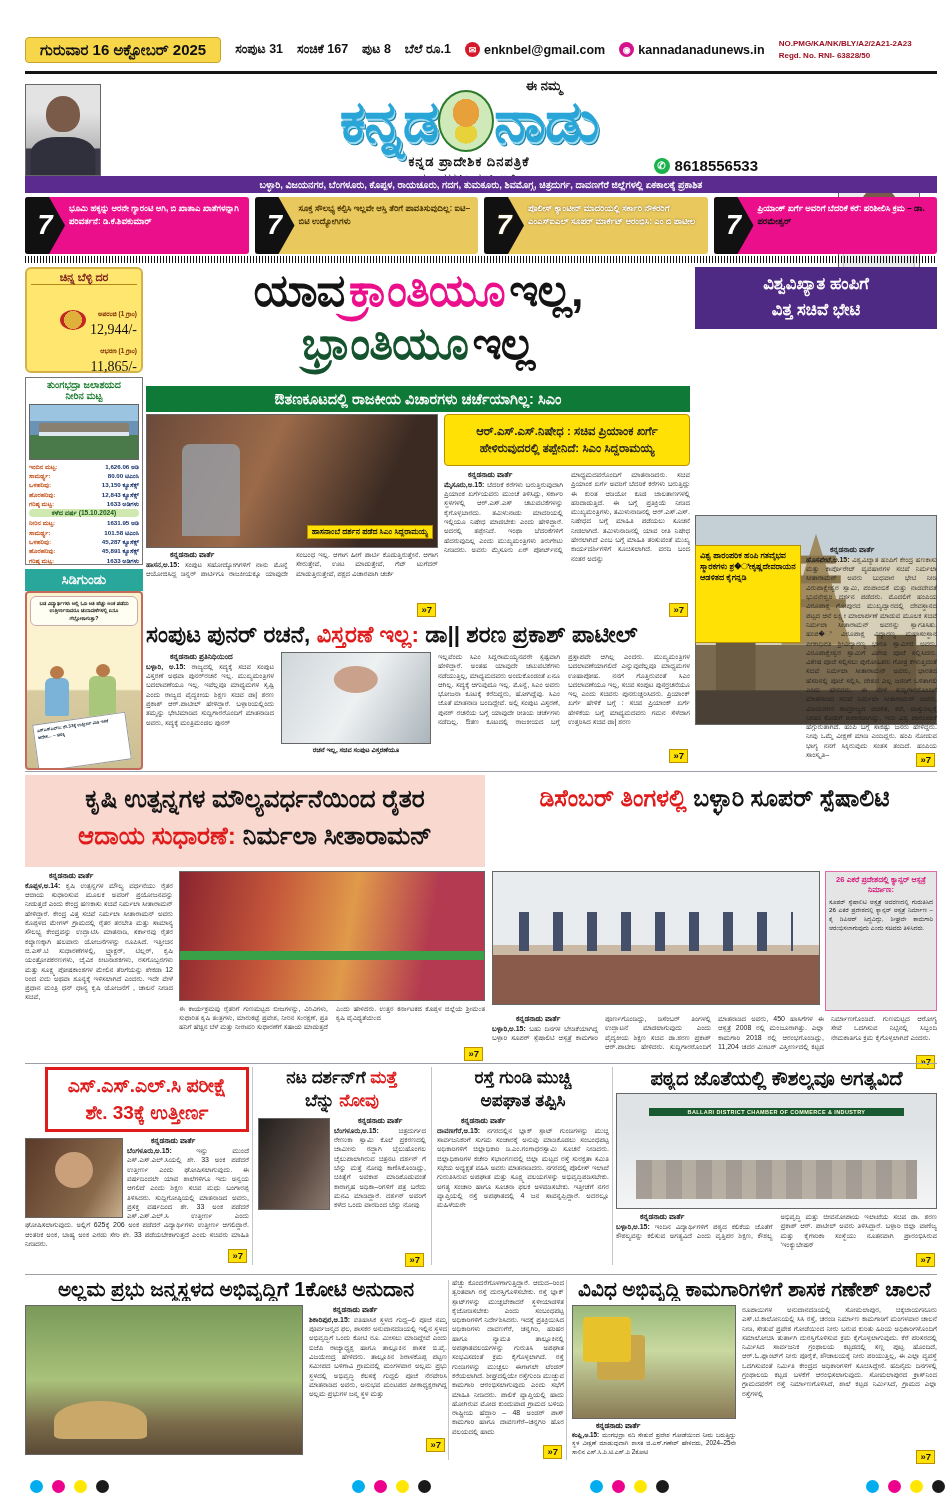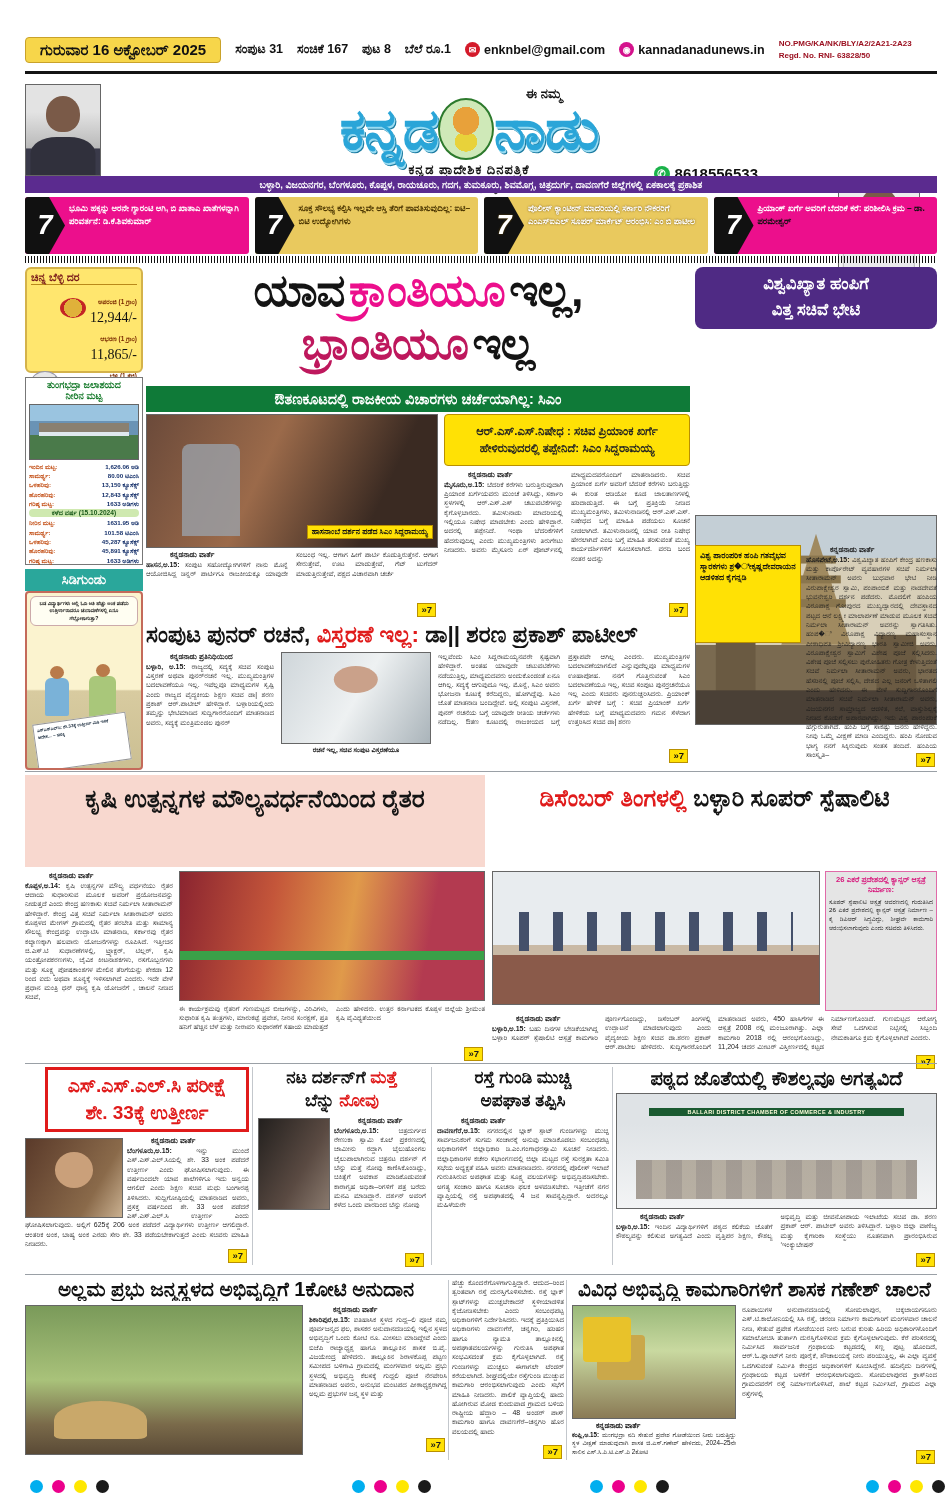--- a/index.html
+++ b/index.html
@@ -22,21 +22,21 @@
   
   .portrait{border:1px solid #999;}
   .ph{position:relative;overflow:hidden;border:1px solid #666;}
   .ph-port1{background:linear-gradient(#e3e3e3 0 30%,#b9b9b9 70%,#3a3a4a 71%);}
   .ph-port2{background:linear-gradient(#ededed 0 30%,#cccccc 70%,#f2f2f2 71%);}
   .ph-port1::after,.ph-port2::after{content:"";position:absolute;left:50%;top:12%;width:46%;height:40%;
        transform:translateX(-50%);border-radius:50% 50% 45% 45%;background:#7a5a48;}
   .ph-port1::before,.ph-port2::before{content:"";position:absolute;left:50%;bottom:-4%;width:88%;height:46%;
        transform:translateX(-50%);border-radius:40% 40% 0 0;background:#30303c;}
   .ph-port2::before{background:#e9e9ec;border:1px solid #bbb;}
-  #mast-center{top:78px;left:110px;width:718px;height:96px;margin-top:8px;}
+  #mast-center{top:78px;left:110px;width:718px;height:96px;}
   #mast-pre{font-size:13px;font-weight:bold;margin-left:150px;}
   #mast-title{display:flex;align-items:center;justify-content:center;gap:0;margin-top:-4px;}
   .mast-word{font-size:57px;font-weight:800;color:#2aa5d8;letter-spacing:-1px;
              text-shadow:1px 2px 0 #9adcf2,2px 3px 0 #1a7aa0;line-height:1;}
   #mast-logo{width:52px;height:58px;border-radius:50%;border:2px solid #2d7a2d;
      background:radial-gradient(ellipse 42% 40% at 50% 36%,#e8a13a 0 60%,rgba(0,0,0,0) 61%),
                 radial-gradient(ellipse 36% 28% at 50% 72%,#e8d23a 0 60%,rgba(0,0,0,0) 61%),#cfe9b8;}
   #mast-sub{font-size:13px;font-weight:bold;letter-spacing:1px;margin-top:2px;}
   #mast-editor{font-size:10px;font-weight:bold;color:#333;margin-top:2px;}
   #mast-phone{position:absolute;right:70px;bottom:0;display:flex;gap:5px;align-items:center;
@@ -56,22 +56,22 @@
   .t-text{padding:5px 7px 4px 4px;font-size:8.4px;font-weight:bold;line-height:1.55;}
   .t-black{color:#111;text-shadow:none;}
   
   #barcode{top:256px;left:25px;width:912px;height:7px;
            background:repeating-linear-gradient(90deg,#111 0 1px,rgba(0,0,0,0) 1px 3px);}
   .hr{border-top:1px solid #9aa0a6;}
   .vr{border-left:1px solid #c3c7cc;width:0;}
   
   #ratesbox{top:267px;left:25px;width:118px;height:106px;background:#ffe66e;
             border:2px solid #d4b24a;border-radius:6px;padding:2px 4px;}
-  #ratesbox .rt{font-size:11px;font-weight:800;color:#7a1a1a;text-align:left;
-                border-bottom:1.5px solid #b9891a;margin-bottom:5px;}
+  #ratesbox .rt{font-size:11px;font-weight:800;color:#7a1a1a;text-align:center;
+                border-bottom:1.5px solid #b9891a;margin-bottom:17px;}
   .raterow{display:flex;align-items:center;justify-content:flex-end;gap:4px;line-height:1.15;}
   .ratelab{font-size:6.4px;font-weight:bold;color:#7a2a00;}
   .rateval{font-family:"Liberation Serif",serif;font-size:14px;font-weight:normal;}
   .icon-gold,.icon-silver{width:26px;height:20px;border-radius:50%;flex:0 0 26px;position:relative;}
   .icon-gold{background:radial-gradient(circle at 50% 50%,#e0b13a 0 55%,#c42525 56%);}
   .icon-silver{background:linear-gradient(135deg,#e8e8e8 0 60%,#9aa 61%);border:1px solid #99a;}
   #dambox{top:377px;left:25px;width:118px;height:188px;background:#fff;border:1.5px solid #777;padding:2px 3px;}
   #dambox .dt{font-size:9.5px;font-weight:700;color:#157a2a;text-align:center;line-height:1.15;}
   .ph-dam{height:54px;margin:2px 0;background:linear-gradient(#9ac4e0 0 30%,#6a93b5 30% 55%,#4a7a4a 55%);}
   .ph-dam::after{content:"";position:absolute;left:8%;right:8%;top:34%;height:16%;background:#8a8070;
@@ -91,21 +91,21 @@
   .toon{position:absolute;border-radius:6px 6px 2px 2px;}
   .toon::before{content:"";position:absolute;top:-12px;left:50%;transform:translateX(-50%);
                 width:14px;height:13px;border-radius:50%;background:#b97a4a;}
   .toon1{left:18px;bottom:52px;width:24px;height:38px;background:#7ab2d8;}
   .toon2{left:62px;bottom:48px;width:27px;height:44px;background:#a9c77a;}
   .paper{position:absolute;left:8px;bottom:2px;width:86px;height:40px;background:#fff;border:1px solid #999;
          transform:rotate(-8deg);font-size:4.6px;font-weight:bold;padding:3px;line-height:1.5;color:#234;}
   
   #mainhl{top:264px;left:146px;width:544px;height:120px;line-height:1.18;white-space:nowrap;overflow:hidden;}
   #mainhl span{font-size:45px;font-weight:800;letter-spacing:-1px;}
-  .kc{color:#141414;} .pc{color:#ec0f8c;} .bc{color:#be185d;} .rc{color:#e01b1b;}
+  .kc{color:#141414;} .pc{color:#ec0f8c;} .bc{color:#14532d;} .rc{color:#e01b1b;}
   #strap{top:386px;left:146px;width:544px;height:26px;background:#0f7a38;color:#fff;
          font-size:14.5px;font-weight:bold;line-height:26px;text-align:center;}
   .src{font-weight:bold;font-size:7.4px;padding-left:24px;}
   .dl{font-weight:bold;}
   .bt{font-size:7px;line-height:1.33;text-align:justify;color:#1c1c1c;overflow:hidden;}
   .cont-abs{position:absolute;right:2px;bottom:1px;background:#ffe105;border:1px solid #b99000;
             font-weight:800;font-size:9.5px;padding:0 3px;line-height:1.3;}
   #subA{top:414px;left:146px;width:292px;height:204px;}
   .ph-cm{height:132px;background:linear-gradient(115deg,#6b4a3a,#9b6a4a 40%,#3a2a22 78%);}
   .ph-cm::after{content:"";position:absolute;left:12%;top:22%;width:20%;height:70%;border-radius:8px 8px 0 0;
@@ -121,21 +121,21 @@
   #subB .txt{position:relative;height:148px;margin-top:4px;}
   #storyC{top:622px;left:146px;width:544px;height:146px;}
   #storyC .hl{font-size:22.5px;font-weight:800;white-space:nowrap;overflow:hidden;}
   #storyC .row{display:flex;gap:7px;margin-top:4px;position:relative;height:112px;}
   .ph-desk{height:90px;background:linear-gradient(120deg,#cfd6da,#eef1f2 50%,#aab4ba);}
   .ph-desk::after{content:"";position:absolute;left:50%;top:14%;width:30%;height:30%;transform:translateX(-50%);
                   border-radius:50%;background:#caa18a;}
   .capsm{font-size:6.6px;font-weight:bold;text-align:center;line-height:1.3;margin-top:2px;}
   
   #purplebox{top:267px;left:695px;width:242px;height:62px;background:#4f2a84;color:#fff;
-             font-size:16.5px;font-weight:800;text-align:center;line-height:1.6;padding-top:3px;border-radius:8px;}
+             font-size:16.5px;font-weight:800;text-align:center;line-height:1.6;padding-top:3px;}
   #hampiph{top:331px;left:695px;width:242px;height:210px;}
   .ph-hampi{background:linear-gradient(#c4cfd6 0 20%,#d8cfb8 20% 62%,#7a6a50 62%);}
   #storyD{top:545px;left:695px;width:242px;height:223px;position:absolute;box-sizing:border-box;}
   #storyD .inset{float:left;width:96px;height:88px;background:#ffe105;border:1px solid #b99000;
                  font-size:8px;font-weight:800;line-height:1.4;padding:4px;margin:0 5px 2px 0;}
   #storyD .bt{height:100%;}
   
   #storyE{top:775px;left:25px;width:460px;height:287px;}
   #storyE .hblock{background:#f8d8cf;height:86px;text-align:center;padding-top:6px;}
   #storyE .hblock div{font-size:24.5px;font-weight:800;line-height:1.5;white-space:nowrap;overflow:hidden;}
@@ -434,20 +434,24 @@
       <span>ವಿಶ್ವವಿಖ್ಯಾತ ಹಂಪಿಗೆ ಕೇಂದ್ರ ಹಣಕಾಸು ಮತ್ತು ಕಾರ್ಪೊರೇಟ್ ವ್ಯವಹಾರಗಳ ಸಚಿವೆ ನಿರ್ಮಲಾ ಸೀತಾರಾಮನ್ ಅವರು ಬುಧವಾರ ಭೇಟಿ ನೀಡಿ ವಿರುಪಾಕ್ಷೇಶ್ವರ ಸ್ವಾಮಿ, ಪಂಪಾಂಬಿಕೆ ಮತ್ತು ನಾಡದೇವತೆ ಭುವನೇಶ್ವರಿ ದರ್ಶನ ಪಡೆದರು. ಮೊದಲಿಗೆ ಹಂಪಿಯ ವಿರೂಪಾಕ್ಷ ಗೋಪುರದ ಮುಖ್ಯದ್ವಾರದಲ್ಲಿ ದೇವಸ್ಥಾನದ ಪಟ್ಟದ ಆನೆ ಲಕ್ಷ್ಮೀ ಮಾಲಾರ್ಪಣೆ ಮಾಡುವ ಮೂಲಕ ಸಚಿವೆ ನಿರ್ಮಲಾ ಸೀತಾರಾಮನ್ ಅವರನ್ನು ಸ್ವಾಗತಿಸಿತು. ಹಂಪ�ಿ ವಿರೂಪಾಕ್ಷ ವಿದ್ಯಾರಣ್ಯ ಮಹಾಸಂಸ್ಥಾನ ಪೀಠಾಧಿಪತಿ ಶ್ರೀವಿದ್ಯಾರಣ್ಯ ಭಾರತಿ ಸ್ವಾಮೀಜಿ ಅವರು, ವಿರೂಪಾಕ್ಷೇಶ್ವರ ಸ್ವಾಮಿಗೆ ವಿಶೇಷ ಪೂಜೆ ಸಲ್ಲಿಸಿದರು. ವಿಶೇಷ ಪೂಜೆ ಸಲ್ಲಿಸಲು ಪುರೋಹಿತರು ಗೋತ್ರ ಕೇಳುತ್ತಿದಂತೆ ಸಚಿವೆ ನಿರ್ಮಲಾ ಸೀತಾರಾಮನ್ ಅವರು, ಭಾರತದ ಹೆಸರಿನಲ್ಲಿ ಪೂಜೆ ಸಲ್ಲಿಸಿ, ದೇಶದ ಎಲ್ಲ ಜನರಿಗೆ ಒಳಿತಾಗಲಿ ಎಂದು ಹೇಳಿದರು. ಈ ವೇಳೆ ಸುದ್ದಿಗಾರರೊಂದಿಗೆ ಮಾತನಾಡಿದ ಸಚಿವೆ ನಿರ್ಮಲಾ ಸೀತಾರಾಮನ್ ಅವರು, ವಿಜಯನಗರ ಸಾಮ್ರಾಜ್ಯದ ಆಡಳಿತ, ಕಲೆ, ವಾಸ್ತುಶಿಲ್ಪಕ್ಕೆ ನೀಡಿದ ಕೊಡುಗೆ ಅಪಾರವಾಗಿದ್ದು, ಇದು ವಿಶ್ವ ಪಾರಂಪರಿಕೆ ಹೆಗ್ಗುರುತಾಗಿದೆ. ಹಂಪಿ ಬಗ್ಗೆ ಸಾಕಷ್ಟು ಜನರು ಹೇಳಿದ್ದರು. ನೀವು ಒಮ್ಮೆ ವೀಕ್ಷಣೆ ಮಾಡಿ ಎಂದಿದ್ದರು. ಹಂಪಿ ನೋಡುವ ಭಾಗ್ಯ ನನಗೆ ಸಿಕ್ಕಿರುವುದು ಸಂತಸ ತಂದಿದೆ. ಹಂಪಿಯ ಸಾಂಸ್ಕೃತಿ–</span>
     </div>
     <span class="cont-abs">»7</span>
   </div>
 
   <div class="abs hr" style="top:771px;left:25px;width:912px;"></div>
 
   <div class="abs" id="storyE">
     <div class="hblock">
       <div class="kc">ಕೃಷಿ ಉತ್ಪನ್ನಗಳ ಮೌಲ್ಯವರ್ಧನೆಯಿಂದ ರೈತರ</div>
+      <div>
+        <span class="rc">ಆದಾಯ ಸುಧಾರಣೆ:</span>
+        <span class="kc"> ನಿರ್ಮಲಾ ಸೀತಾರಾಮನ್</span>
+      </div>
     </div>
     <div class="row">
       <div class="colA bt">
         <span class="src">ಕನ್ನಡನಾಡು ವಾರ್ತೆ</span><br>
         <span class="dl">ಕೊಪ್ಪಳ,ಅ.14:</span>
         <span>ಕೃಷಿ ಉತ್ಪನ್ನಗಳ ಮೌಲ್ಯ ವರ್ಧನೆಯು ರೈತರ ಆದಾಯ ಸುಧಾರಿಸುವ ಮೂಲಕ ಅವರಿಗೆ ಪ್ರಯೋಜನವನ್ನು ನೀಡುತ್ತದೆ ಎಂದು ಕೇಂದ್ರ ಹಣಕಾಸು ಸಚಿವೆ ನಿರ್ಮಲಾ ಸೀತಾರಾಮನ್ ಹೇಳಿದ್ದಾರೆ. ಕೇಂದ್ರ ವಿತ್ತ ಸಚಿವೆ ನಿರ್ಮಲಾ ಸೀತಾರಾಮನ್ ಅವರು ಕೊಪ್ಪಳದ ಮೇಗಳ್ ಗ್ರಾಮದಲ್ಲಿ ರೈತರ ತರಬೇತಿ ಮತ್ತು ಸಾಮಾನ್ಯ ಸೌಲಭ್ಯ ಕೇಂದ್ರವನ್ನು ಉದ್ಘಾಟಿಸಿ ಮಾತನಾಡಿ, ಸರ್ಕಾರವು ರೈತರ ಕಲ್ಯಾಣಕ್ಕಾಗಿ ಹಲವಾರು ಯೋಜನೆಗಳನ್ನು ರೂಪಿಸಿದೆ. ಇತ್ತೀಚಿನ ಜಿ.ಎಸ್.ಟಿ ಸುಧಾರಣೆಗಳಲ್ಲಿ, ಟ್ರ್ಯಾಕ್ಟರ್, ಟಿಲ್ಲರ್, ಕೃಷಿ ಯಂತ್ರೋಪಕರಣಗಳು, ಜೈವಿಕ ಕೀಟನಾಶಕಗಳು, ರಸಗೊಬ್ಬರಗಳು ಮತ್ತು ಸೂಕ್ಷ್ಮ ಪೋಷಕಾಂಶಗಳ ಮೇಲಿನ ತೆರಿಗೆಯನ್ನು ಶೇಕಡಾ 12 ರಿಂದ ಐದು ಅಥವಾ ಶೂನ್ಯಕ್ಕೆ ಇಳಿಸಲಾಗಿದೆ ಎಂದರು. ಇದೇ ವೇಳೆ ಪ್ರಧಾನ ಮಂತ್ರಿ ಧನ್ ಧಾನ್ಯ ಕೃಷಿ ಯೋಜನೆಗೆ , ಚಾಲನೆ ನೀಡಿದ ಸಚಿವೆ,</span>
       </div>
       <div style="flex:1;">
         <div class="ph ph-ribbon"></div>
         <div class="cap bt twocol">

